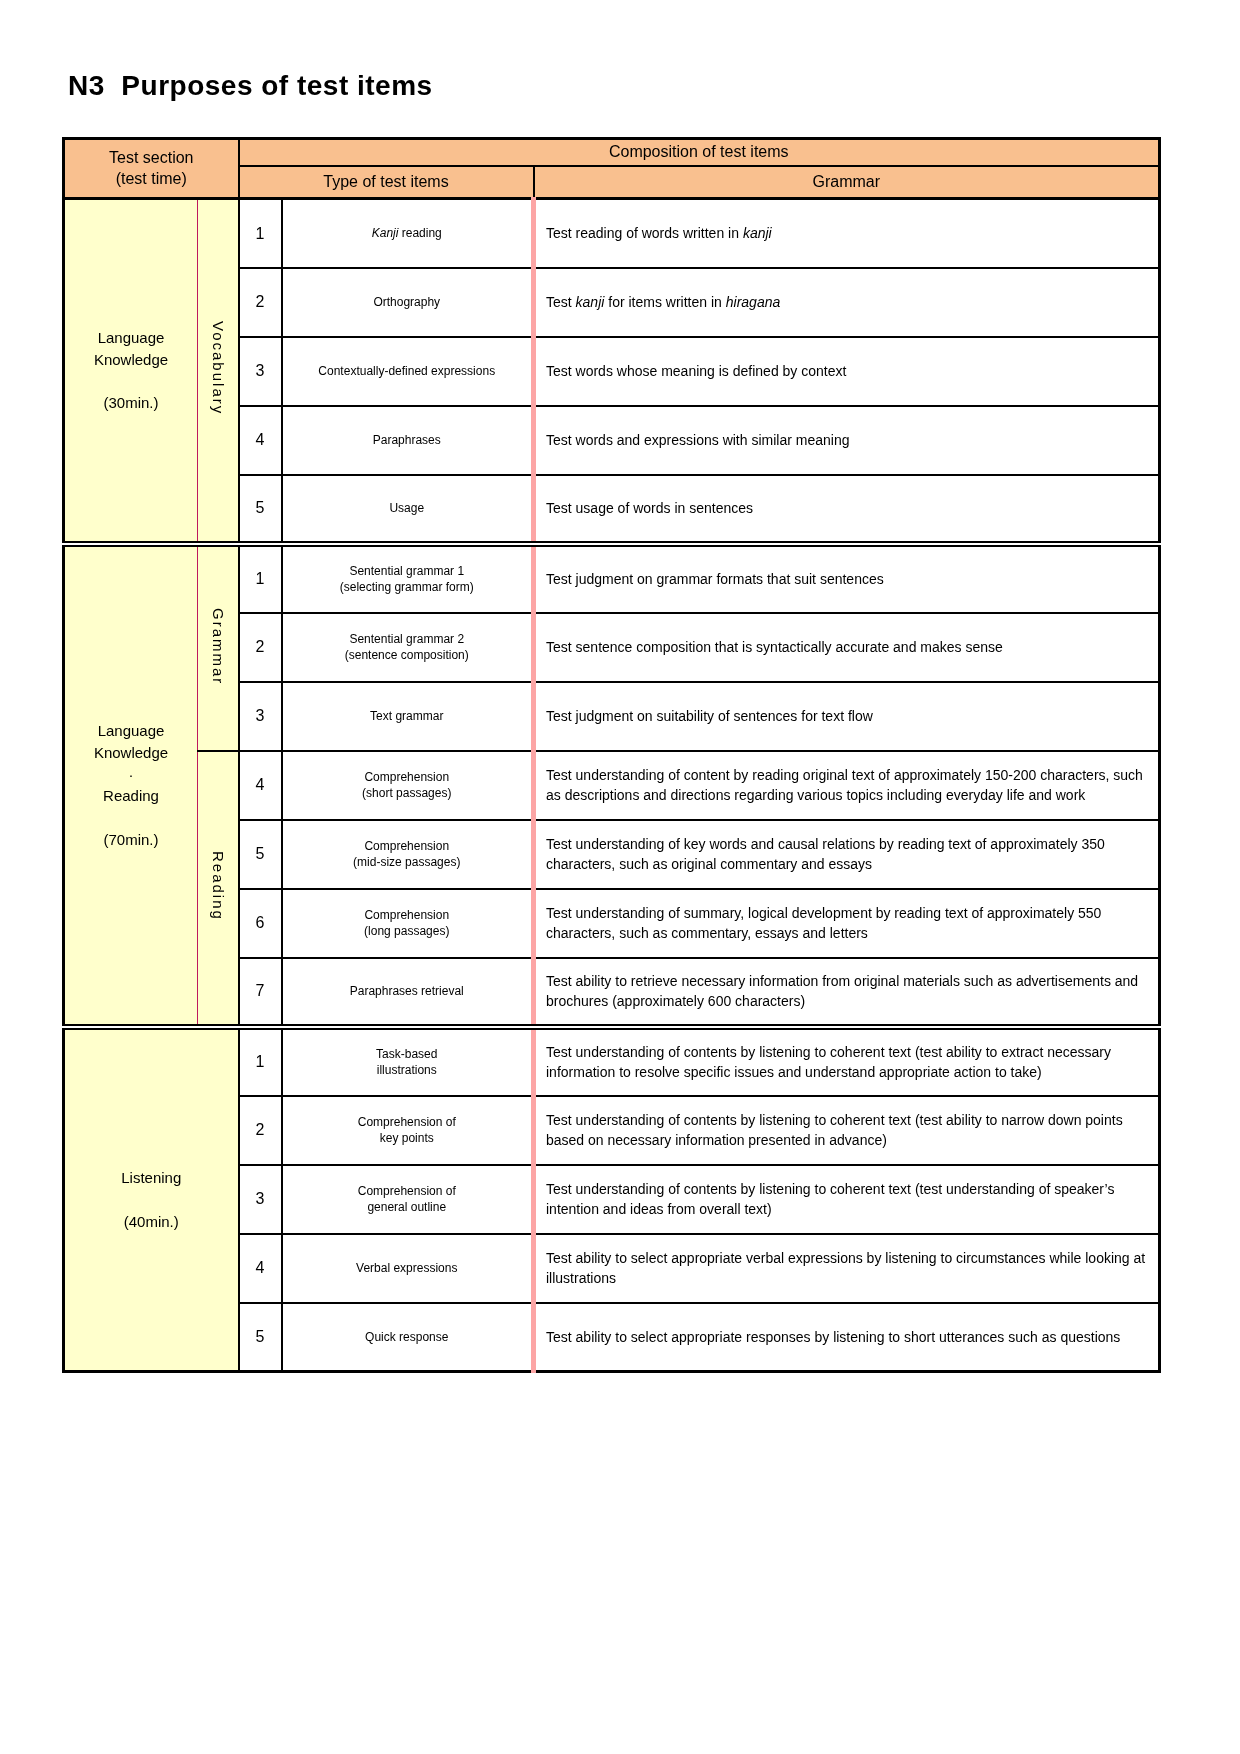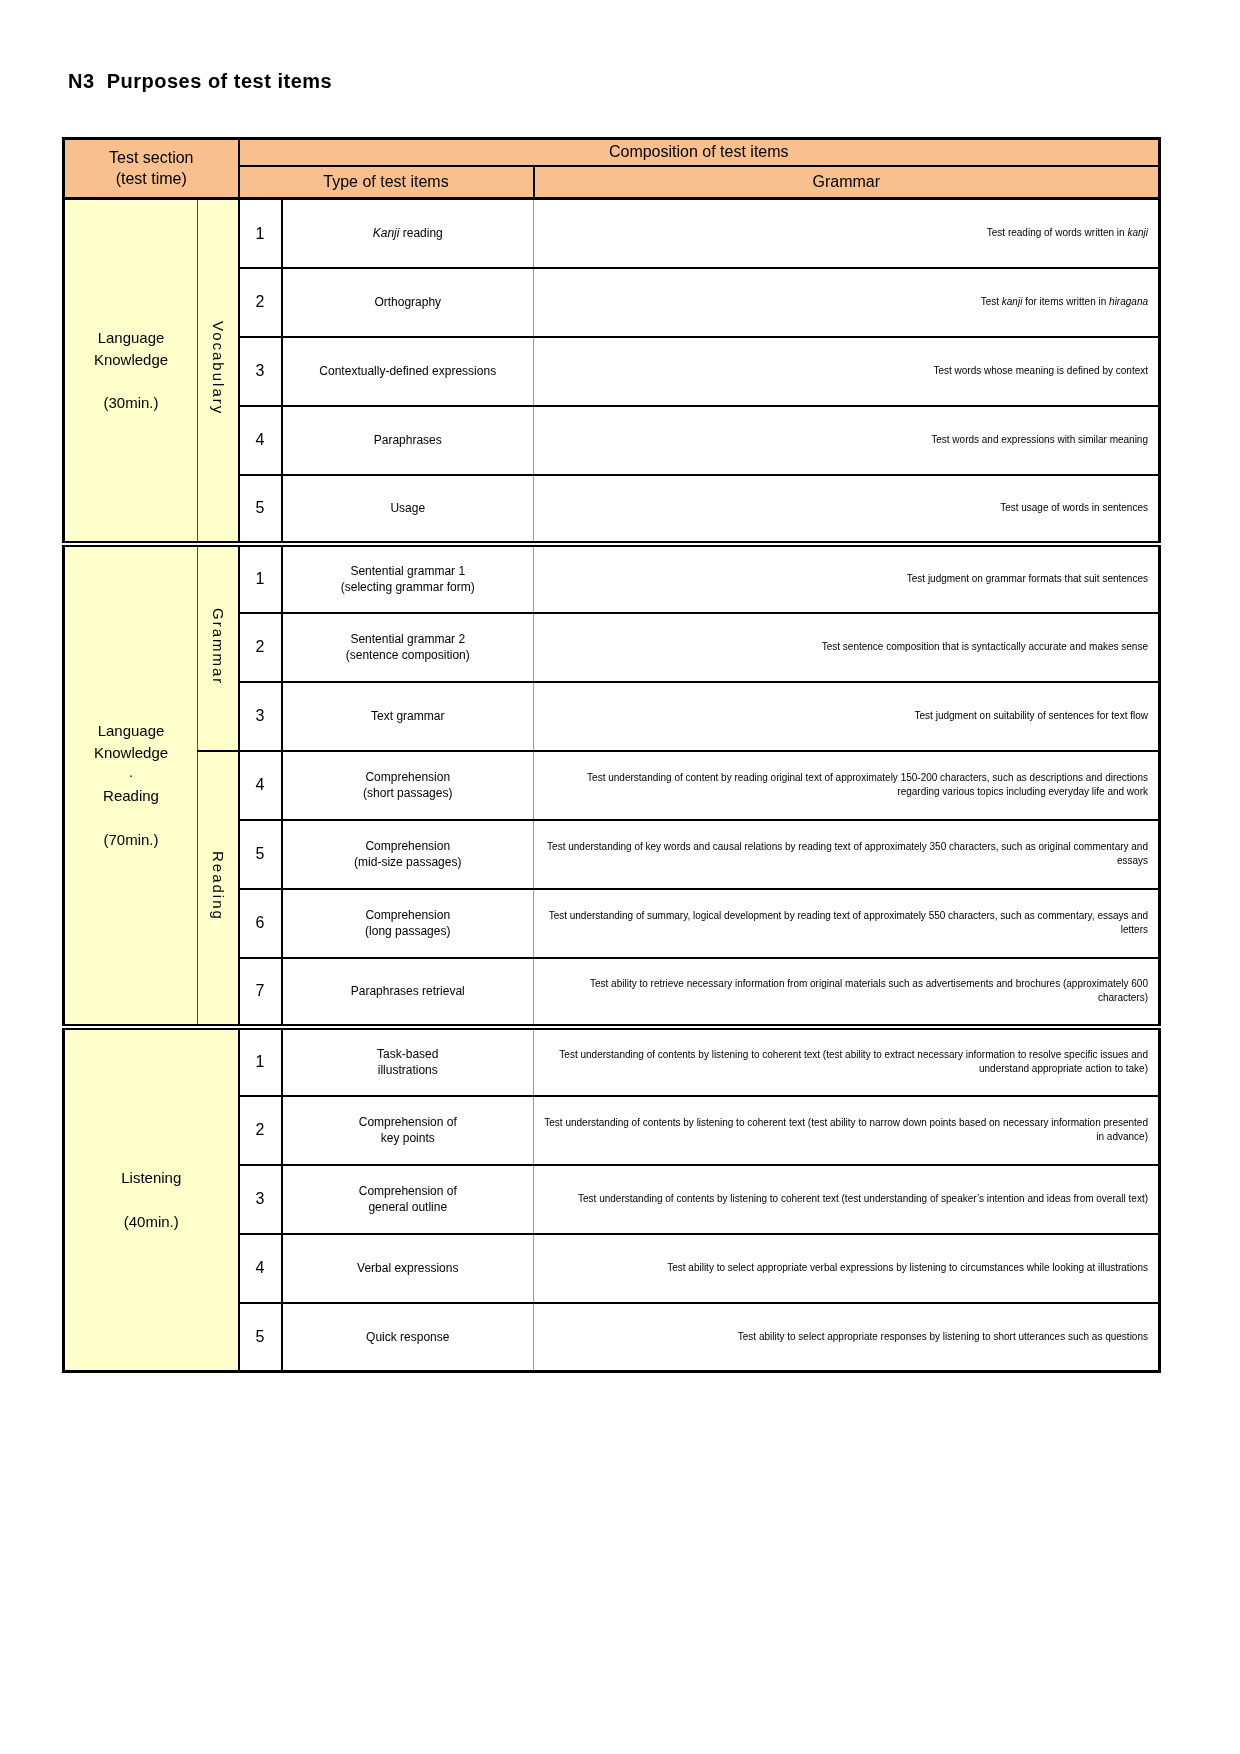--- a/index.html
+++ b/index.html
@@ -5,21 +5,21 @@
   html,body { margin:0; padding:0; }
   body {
     width:1240px; height:1754px; background:#ffffff; color:#000;
     font-family:"Liberation Sans","DejaVu Sans",sans-serif;
     -webkit-font-smoothing:antialiased;
   }
   .page { position:relative; width:1240px; height:1754px; overflow:hidden; }
 
   .title {
     position:absolute; left:68px; top:70px; margin:0;
-    font-size:20px; font-weight:700; letter-spacing:0.5px; white-space:pre;
+    font-size:28px; font-weight:700; letter-spacing:0.5px; white-space:pre;
   }
 
   table.tbl {
     position:absolute; left:62px; top:137px;
     border-collapse:collapse; table-layout:fixed;
     border:3px solid #000;
   }
   td, th {
     border:2px solid #000;
     padding:2px 4px;
@@ -51,23 +51,23 @@
     display:inline-block;
     font-size:15px; letter-spacing:2px; line-height:1.1;
   }
   td.num { text-align:center; font-size:16px; }
   td.typ {
     text-align:center; font-size:12px; line-height:1.4;
     white-space:pre-line;
     border-right:1px solid #9a9a9a;
   }
   td.pur {
-    font-size:10px; line-height:1.45; text-align:right;
+    font-size:14px; line-height:1.45; text-align:left;
     padding:4px 10px;
-    border-left:1px solid #fca5a5;
+    border-left:5px solid #fca5a5;
   }
   .it { font-style:italic; }
 </style>
 </head>
 <body>
 
 <div class="page">
 
   <h1 class="title">N3  Purposes of test items</h1>
 

